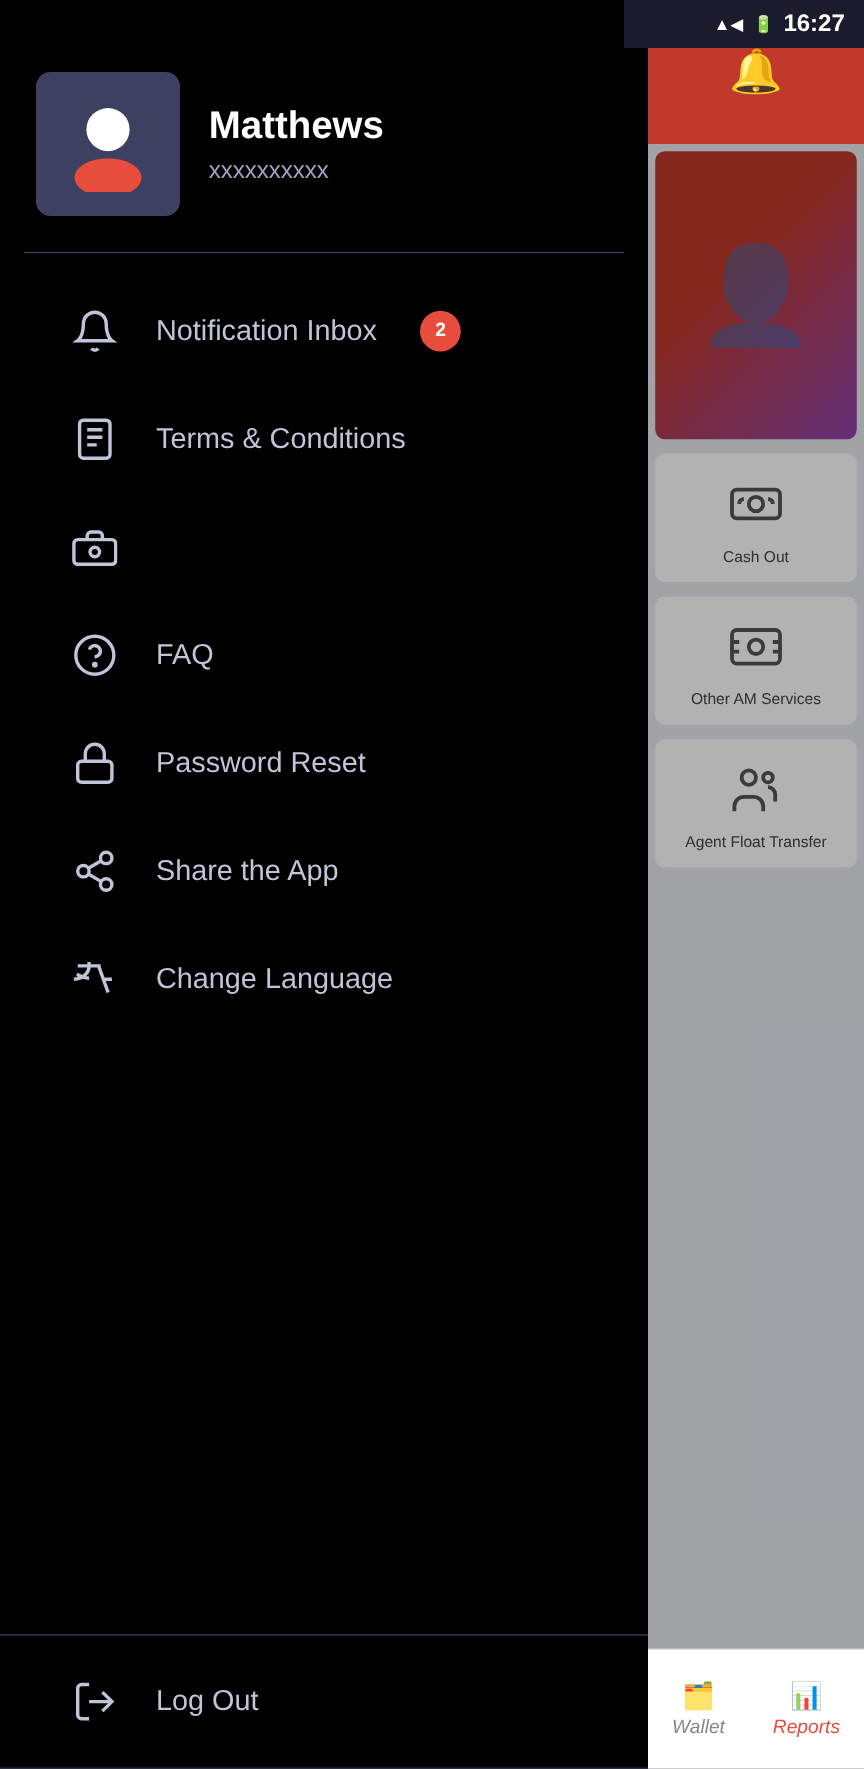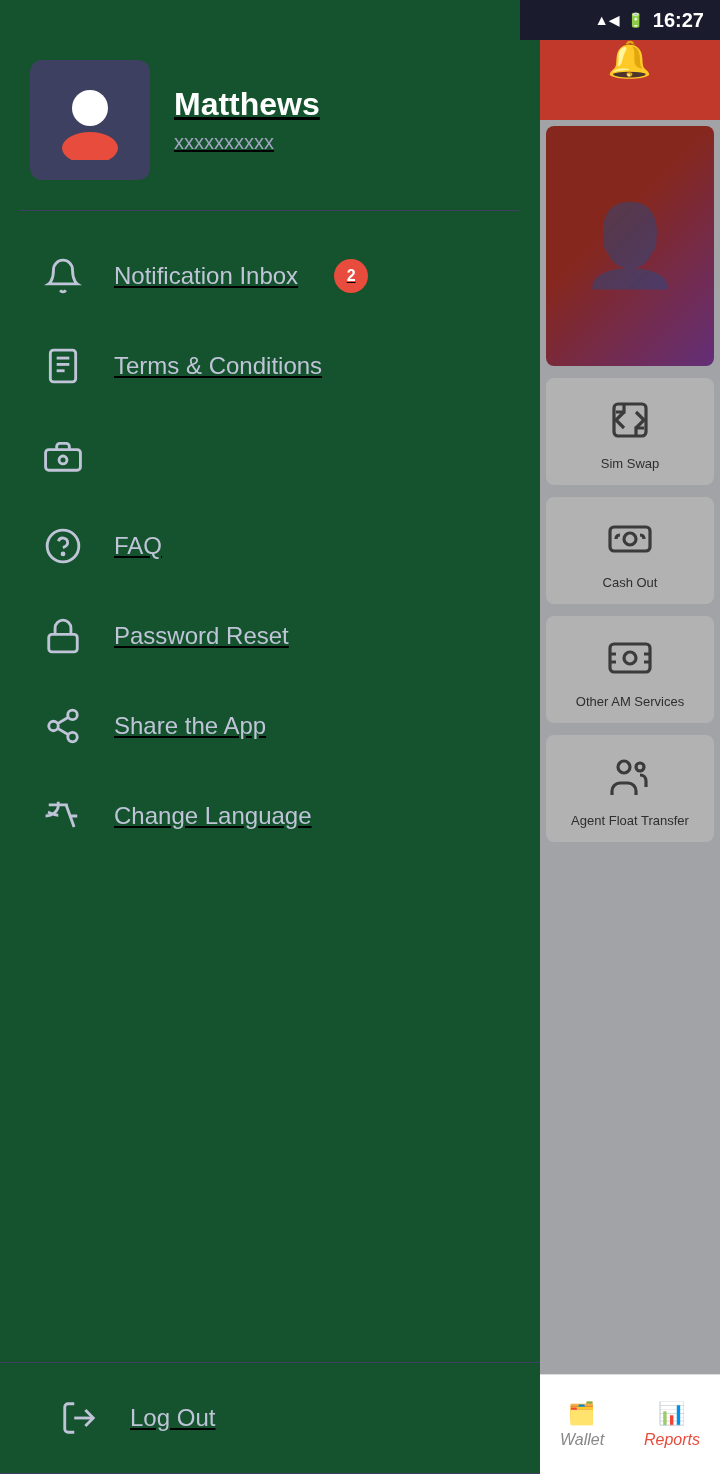--- a/index.html
+++ b/index.html
@@ -42,25 +42,24 @@
       font-size: 14px;
     }
 
     
     .sidebar {
       position: absolute;
       top: 0;
       left: 0;
       width: 540px;
       height: 1474px;
-      background: #14532d;
+      background: #000000;
       z-index: 50;
       display: flex;
       flex-direction: column;
-      text-decoration: underline;
     }
 
     
     .profile-header {
       display: flex;
       align-items: center;
       padding: 60px 30px 30px 30px;
       gap: 24px;
     }
     .avatar-container {
@@ -97,21 +96,21 @@
     .divider {
       height: 1px;
       background: #3d4060;
       margin: 0 20px;
     }
 
     
     .menu-list {
       display: flex;
       flex-direction: column;
-      padding: 20px 0;
+      padding: 20px 16px;
       flex: 1;
     }
     .menu-item {
       display: flex;
       align-items: center;
       padding: 22px 40px;
       gap: 28px;
       cursor: pointer;
       transition: background 0.2s;
     }
@@ -413,32 +412,20 @@
 <div class="top-bar-right">
   <span class="bell-icon">🔔</span>
 </div>
 
 <div class="right-panel">
 
   <div class="person-area">
     <span class="person-silhouette">👤</span>
   </div>
 
-  <div class="right-card">
-    <div class="right-card-icon">
-      <svg viewBox="0 0 24 24">
-          <rect x="4" y="4" width="16" height="16" rx="2"></rect>
-          <path d="M9 4v4H5"></path>
-          <path d="M15 20v-4h4"></path>
-          <path d="M9 8l-4 4 4 4"></path>
-          <path d="M15 16l4-4-4-4"></path>
-        </svg>
-    </div>
-    <span class="right-card-label">Sim Swap</span>
-  </div>
 
   <div class="right-card">
     <div class="right-card-icon">
       <svg viewBox="0 0 24 24">
           <rect x="2" y="6" width="20" height="12" rx="2"></rect>
           <path d="M12 12m-3 0a3 3 0 1 0 6 0a3 3 0 1 0 -6 0"></path>
           <path d="M17 10c0 0 2 0 2 2"></path>
           <path d="M7 10c0 0-2 0-2 2"></path>
         </svg>
     </div>

